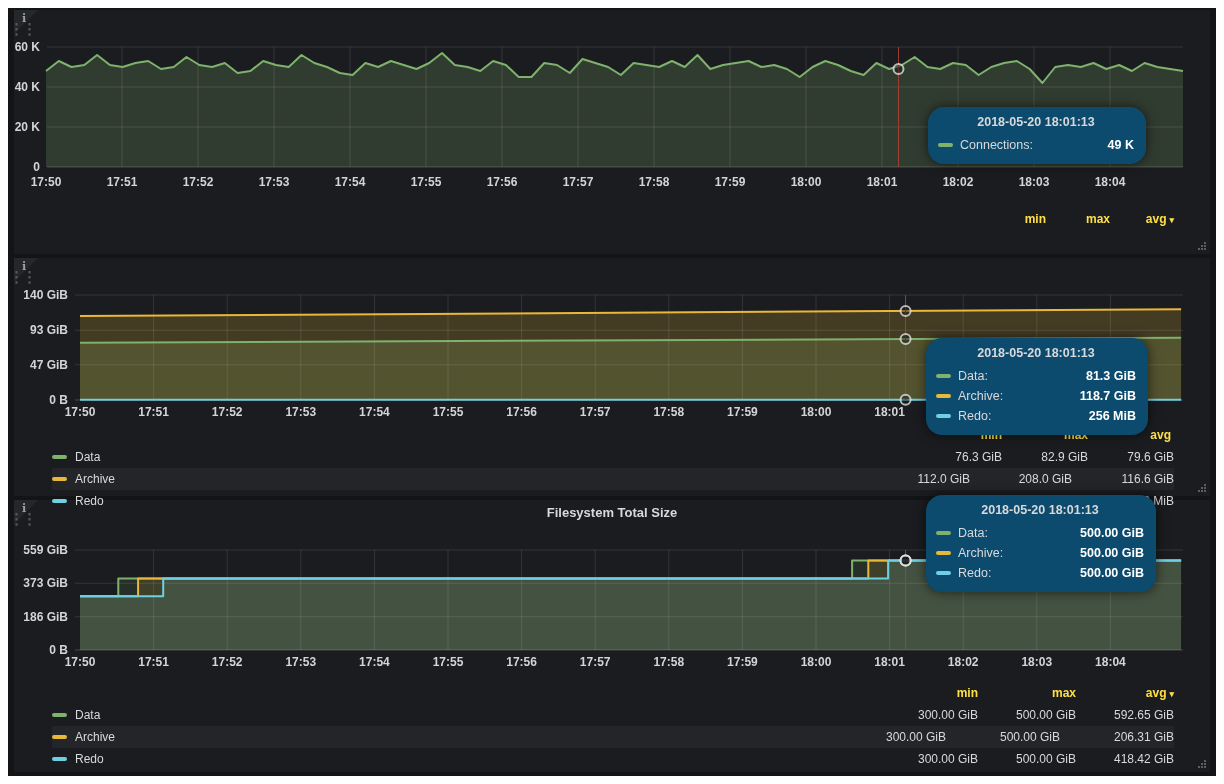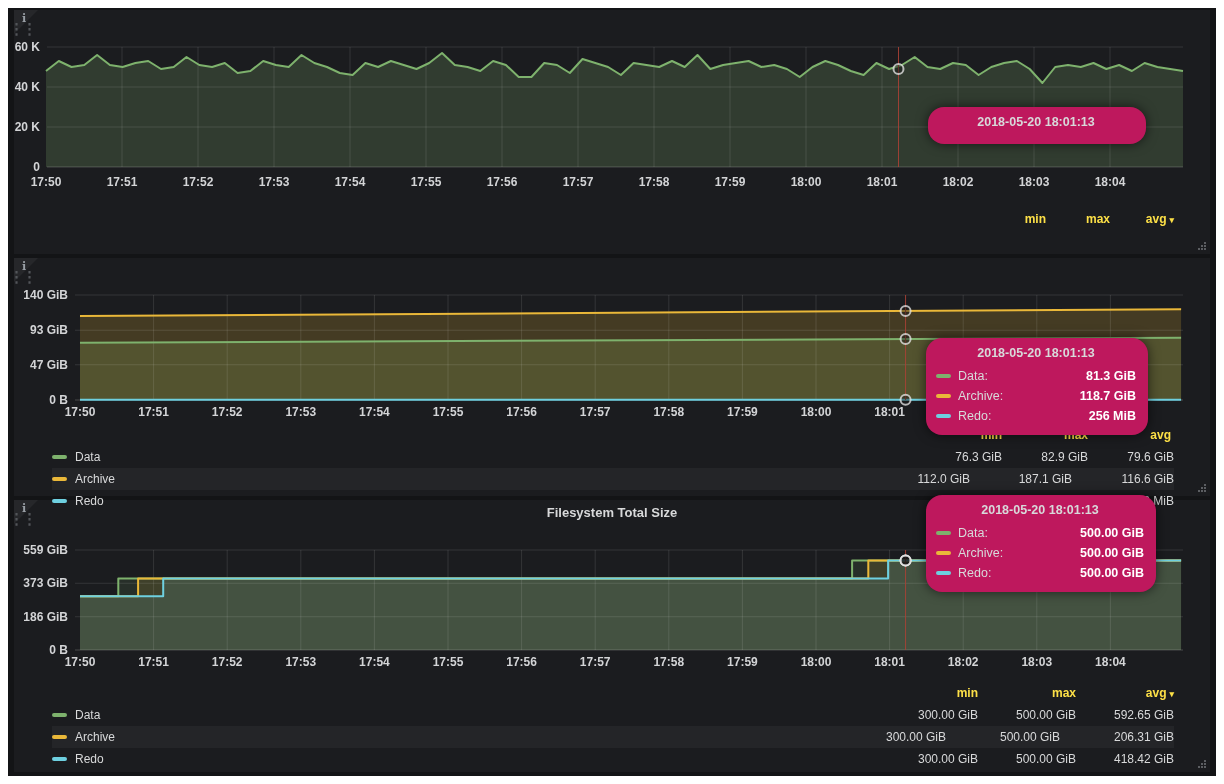--- a/index.html
+++ b/index.html
@@ -18,21 +18,21 @@
   .legend-wrap{position:absolute;left:38px;right:36px;z-index:2;}
   .lt-header,.lt-row{display:flex;align-items:center;height:22px;font-size:12px;color:#d8d9da;}
   .lt-header .lt-col{color:#fde047;font-weight:bold;cursor:pointer;}
   .lt-name{display:flex;align-items:center;gap:8px;flex:1;cursor:pointer;}
   .lt-col{text-align:right;}
   .c1{width:64px;} .c2{width:86px;} .c3{width:98px;}
   .stripe{background:rgba(255,255,255,.045);gap:16px;}
   .dash{display:inline-block;width:15px;height:4px;border-radius:2px;background:#7eb26d;flex:none;}
   .caret{font-size:9px;margin-left:3px;}
   
-  .tooltip{position:absolute;background:#be185d;border-radius:16px;padding:8px 12px 9px 10px;
+  .tooltip{position:absolute;background:#0c4a6e;border-radius:16px;padding:8px 12px 9px 10px;
     z-index:30;color:#d8d9da;font-size:12.5px;box-shadow:0 0 12px rgba(0,0,0,.6);}
   .tt-time{font-weight:bold;text-align:center;margin-bottom:6px;white-space:nowrap;}
   .tt-row{display:flex;align-items:center;gap:7px;height:20px;white-space:nowrap;}
   .tt-label{margin-right:auto;padding-right:16px;}
   .tt-value{font-weight:bold;color:#ffffff;}
   
   .row-handle{position:absolute;left:1px;width:10px;height:30px;color:#53565a;font-size:15px;
     font-weight:bold;line-height:10px;cursor:move;z-index:5;letter-spacing:-2px;}
   .resize-handle{position:absolute;right:4px;bottom:4px;width:9px;height:9px;cursor:nwse-resize;z-index:5;}
   .resize-handle::before{content:"";position:absolute;right:0;bottom:0;width:2px;height:2px;background:#5c5e62;
@@ -173,21 +173,21 @@
         <span class="lt-col c2">76.3 GiB</span>
         <span class="lt-col c2">82.9 GiB</span>
         <span class="lt-col c2">79.6 GiB</span>
       </div>
       <div class="lt-row stripe">
         <span class="lt-name">
             <i class="dash" style="background: rgb(234, 184, 57);"></i>
             <span>Archive</span>
           </span>
         <span class="lt-col c2">112.0 GiB</span>
-        <span class="lt-col c2">187.1 GiB</span>
+        <span class="lt-col c2">208.0 GiB</span>
         <span class="lt-col c2">116.6 GiB</span>
       </div>
       <div class="lt-row">
         <span class="lt-name">
             <i class="dash" style="background: rgb(110, 208, 224);"></i>
             <span>Redo</span>
           </span>
         <span class="lt-col c2">256 MiB</span>
         <span class="lt-col c2">256 MiB</span>
         <span class="lt-col c2">256 MiB</span>
@@ -284,20 +284,25 @@
         <span class="lt-col c3">500.00 GiB</span>
         <span class="lt-col c3">418.42 GiB</span>
       </div>
     </div>
     <div class="resize-handle"></div>
   </div>
 </div>
 
 <div class="tooltip" style="left:928px;top:107px;min-width:196px">
   <div class="tt-time">2018-05-20 18:01:13</div>
+  <div class="tt-row">
+    <i class="dash" style="background: rgb(126, 178, 109);"></i>
+    <span class="tt-label">Connections:</span>
+    <span class="tt-value">49 K</span>
+  </div>
 </div>
 
 <div class="tooltip" style="left:926px;top:338px;min-width:200px">
   <div class="tt-time">2018-05-20 18:01:13</div>
   <div class="tt-row">
     <i class="dash" style="background: rgb(126, 178, 109);"></i>
     <span class="tt-label">Data:</span>
     <span class="tt-value">81.3 GiB</span>
   </div>
   <div class="tt-row">

